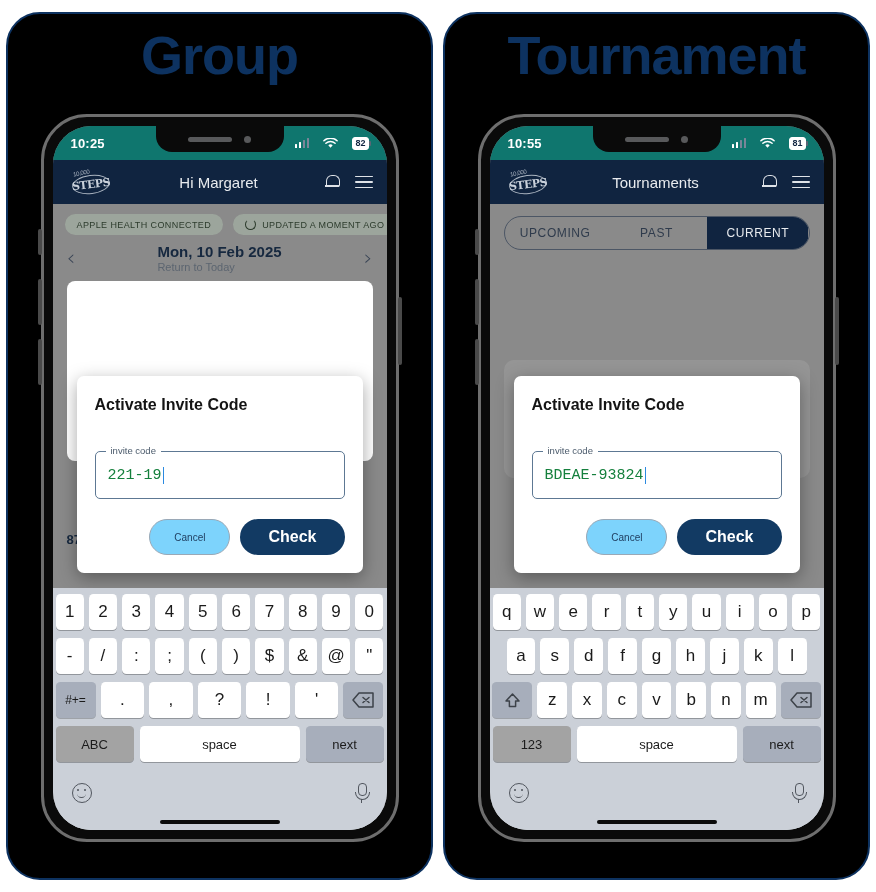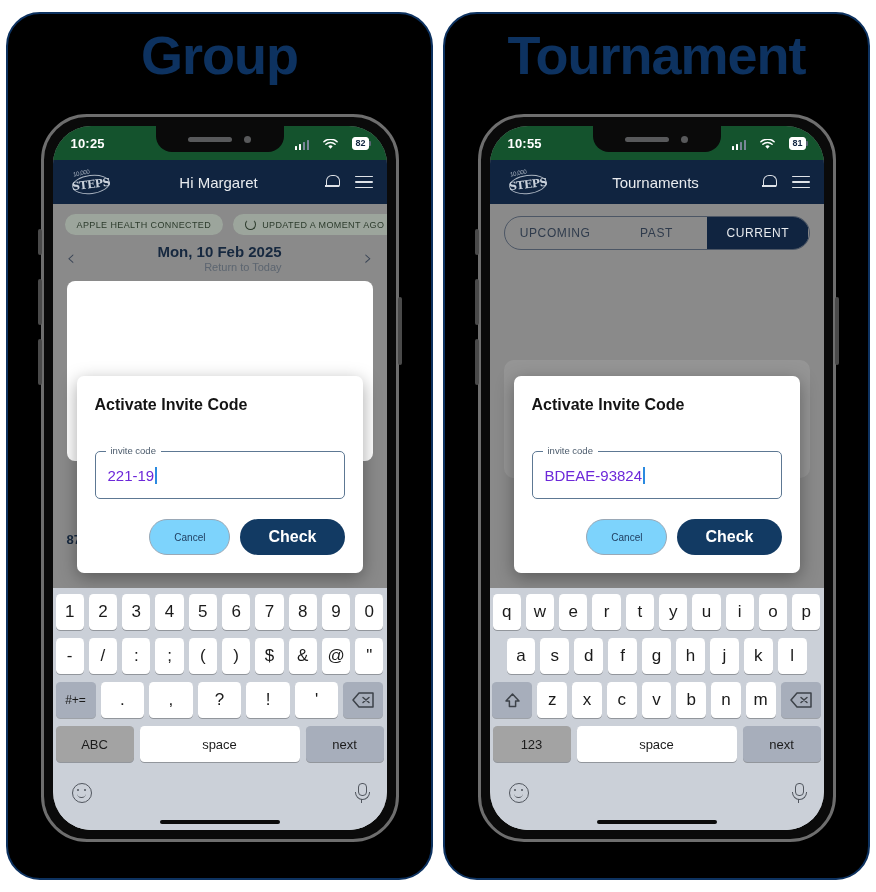--- a/index.html
+++ b/index.html
@@ -69,21 +69,21 @@
     border-radius: 38px;
     overflow: hidden;
     display: flex;
     flex-direction: column;
   }
 
   
   .statusbar {
     position: relative;
     height: 34px;
-    background: #14532d;
+    background: #0f766e;
     flex: 0 0 auto;
     display: flex;
     align-items: center;
     justify-content: space-between;
     padding: 0 18px;
     color: #fff;
   }
   .notch {
     position: absolute;
     left: 50%; top: 0;
@@ -92,21 +92,21 @@
     background: #0a0a0a;
     border-radius: 0 0 16px 16px;
     display: flex;
     align-items: center;
     justify-content: center;
     gap: 12px;
   }
   .notch .speaker { width: 44px; height: 5px; background: #58595b; border-radius: 3px; }
   .notch .cam { width: 7px; height: 7px; background: #58595b; border-radius: 50%; }
   .clock { font-size: 13px; font-weight: bold; letter-spacing: 0.2px; z-index: 2; }
-  .status-right { display: flex; align-items: flex-end; gap: 14px; z-index: 2; }
+  .status-right { display: flex; align-items: center; gap: 14px; z-index: 2; }
   .sig { display: flex; align-items: flex-end; gap: 1.5px; height: 10px; }
   .sig i { width: 2.5px; background: #fff; border-radius: 0.5px; display: block; }
   .sig i:nth-child(1){height:4px}.sig i:nth-child(2){height:6px}
   .sig i:nth-child(3){height:8px;background:#7a8699}.sig i:nth-child(4){height:10px;background:#7a8699}
   .batt {
     position: relative;
     border: 1.3px solid #fff;
     border-radius: 3px;
     padding: 0px 2px;
     font-size: 9px;
@@ -195,21 +195,21 @@
     border-radius: 50%; border-top-color: transparent; flex: 0 0 auto;
   }
   .datenav {
     display: flex; align-items: center; justify-content: space-between;
     padding: 4px 14px 8px;
   }
   .arrow {
     font-size: 22px; color: #3a4556; line-height: 1; font-weight: 300;
     font-family: "DejaVu Sans", sans-serif;
   }
-  .date-center { text-align: right; }
+  .date-center { text-align: left; }
   .date-main { font-size: 15px; font-weight: bold; color: #16283f; }
   .date-sub { font-size: 11px; color: #5c6570; margin-top: 1px; }
 
   .whitecard {
     margin: 0 14px;
     background: #fff;
     border-radius: 8px;
     height: 180px;
   }
   .addsteps-wrap { display:flex; justify-content:center; margin-top: 14px; }
@@ -282,21 +282,21 @@
     border-radius: 5px;
     height: 48px;
     display: flex; align-items: center;
     padding: 0 12px;
   }
   .field legend-x {
     position: absolute; top: -7px; left: 10px;
     background: #fff; padding: 0 5px;
     font-size: 9.5px; color: #4a5a6b;
   }
-  .field .val { font-size: 15px; color: #6d28d9; display: flex; align-items: center; }
+  .field .val { font-size: 15px; color: #15803d; display: flex; align-items: center; font-family: Liberation Mono, monospace; }
   .caret {
     display: inline-block; width: 1.6px; height: 17px;
     background: #2b8ae0; margin-left: 1px;
   }
   .modal-actions {
     margin-top: 20px;
     display: flex; justify-content: flex-end; gap: 10px;
   }
   .btn-outline {
     border: 1.2px solid #9aa8b6;

